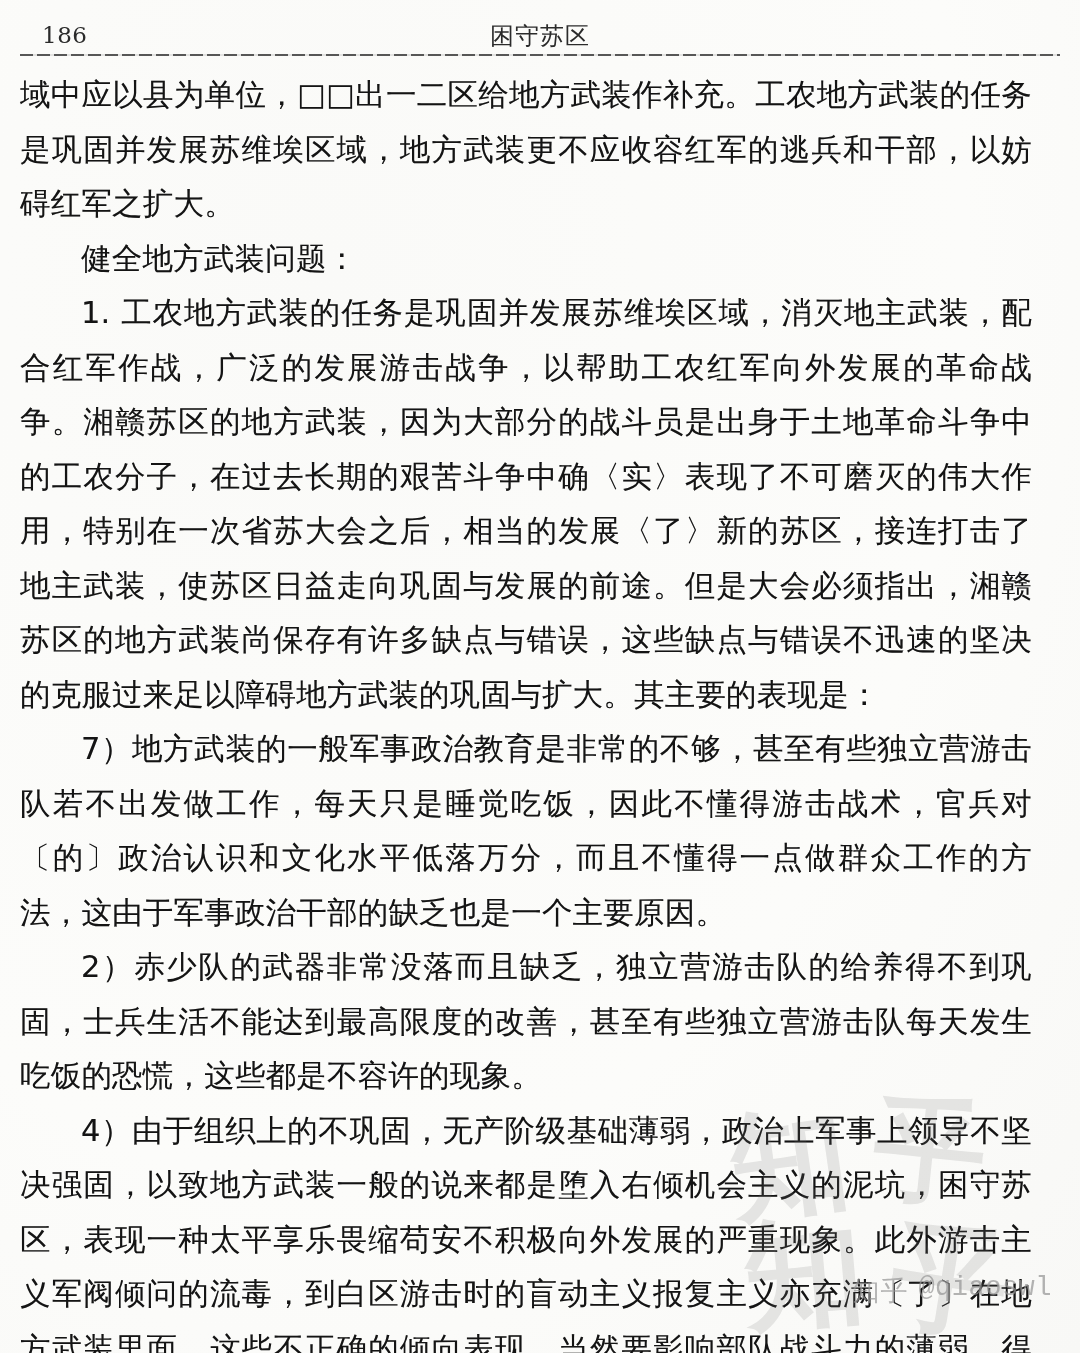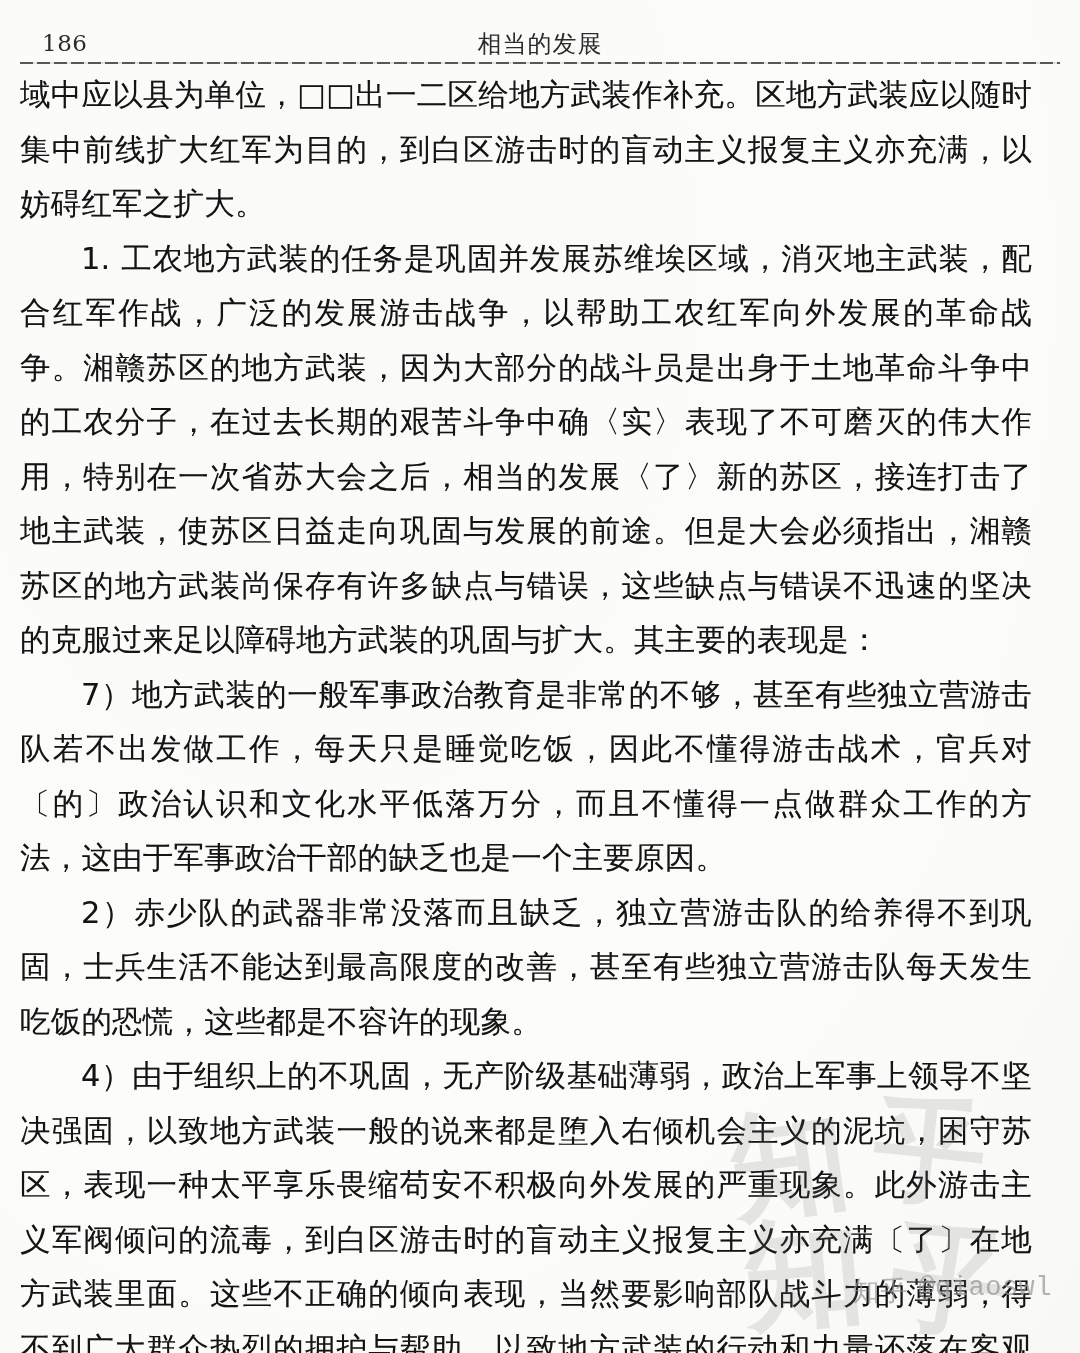--- a/index.html
+++ b/index.html
@@ -29,21 +29,21 @@
     position: absolute;
     inset: 0;
     background:
       radial-gradient(ellipse at 30% 20%, rgba(250,250,248,1) 0%, rgba(252,252,250,1) 60%, rgba(248,248,246,1) 100%);
     pointer-events: none;
   }
 
   
   .header {
     position: absolute;
-    top: 16px;
+    top: 8px;
     left: 0;
     width: 1080px;
     height: 52px;
   }
   .folio {
     position: absolute;
     left: 42px;
     top: 14px;
     font-size: 23px;
     letter-spacing: 0.5px;
@@ -149,26 +149,27 @@
   .wm-handle .wm-user { letter-spacing: 0.5px; font-family: Liberation Mono, monospace; }
 </style>
 </head>
 <body>
 
 <div class="page">
   <div class="paper-tone"></div>
 
   <div class="header">
     <div class="folio">186</div>
-    <div class="header-title">相当的发展</div>
+    <div class="header-title">困守苏区</div>
     <div class="header-rule"></div>
   </div>
 
   <div class="body-text">
-    <p class="noindent">域中应以县为单位，□□出一二区给地方武装作补充。区地方武装应以随时集中前线扩大红军为目的，到白区游击时的盲动主义报复主义亦充满，以妨碍红军之扩大。</p>
+    <p class="noindent">域中应以县为单位，□□出一二区给地方武装作补充。工农地方武装的任务是巩固并发展苏维埃区域，地方武装更不应收容红军的逃兵和干部，以妨碍红军之扩大。</p>
+    <p class="indent">健全地方武装问题：</p>
     <p class="indent">1. 工农地方武装的任务是巩固并发展苏维埃区域，消灭地主武装，配合红军作战，广泛的发展游击战争，以帮助工农红军向外发展的革命战争。湘赣苏区的地方武装，因为大部分的战斗员是出身于土地革命斗争中的工农分子，在过去长期的艰苦斗争中确〈实〉表现了不可磨灭的伟大作用，特别在一次省苏大会之后，相当的发展〈了〉新的苏区，接连打击了地主武装，使苏区日益走向巩固与发展的前途。但是大会必须指出，湘赣苏区的地方武装尚保存有许多缺点与错误，这些缺点与错误不迅速的坚决的克服过来足以障碍地方武装的巩固与扩大。其主要的表现是：</p>
     <p class="indent">7）地方武装的一般军事政治教育是非常的不够，甚至有些独立营游击队若不出发做工作，每天只是睡觉吃饭，因此不懂得游击战术，官兵对〔的〕政治认识和文化水平低落万分，而且不懂得一点做群众工作的方法，这由于军事政治干部的缺乏也是一个主要原因。</p>
     <p class="indent">2）赤少队的武器非常没落而且缺乏，独立营游击队的给养得不到巩固，士兵生活不能达到最高限度的改善，甚至有些独立营游击队每天发生吃饭的恐慌，这些都是不容许的现象。</p>
     <p class="indent">4）由于组织上的不巩固，无产阶级基础薄弱，政治上军事上领导不坚决强固，以致地方武装一般的说来都是堕入右倾机会主义的泥坑，困守苏区，表现一种太平享乐畏缩苟安不积极向外发展的严重现象。此外游击主义军阀倾问的流毒，到白区游击时的盲动主义报复主义亦充满〔了〕在地方武装里面。这些不正确的倾向表现，当然要影响部队战斗力的薄弱，得不到广大群众热烈的拥护与帮助，以致地方武装的行动和力量还落在客观革命发展的后面。</p>
 
   </div>
 
   <div class="wm-glyphs">
     <span class="wm-g1">知</span>
     <span class="wm-g2">乎</span>

